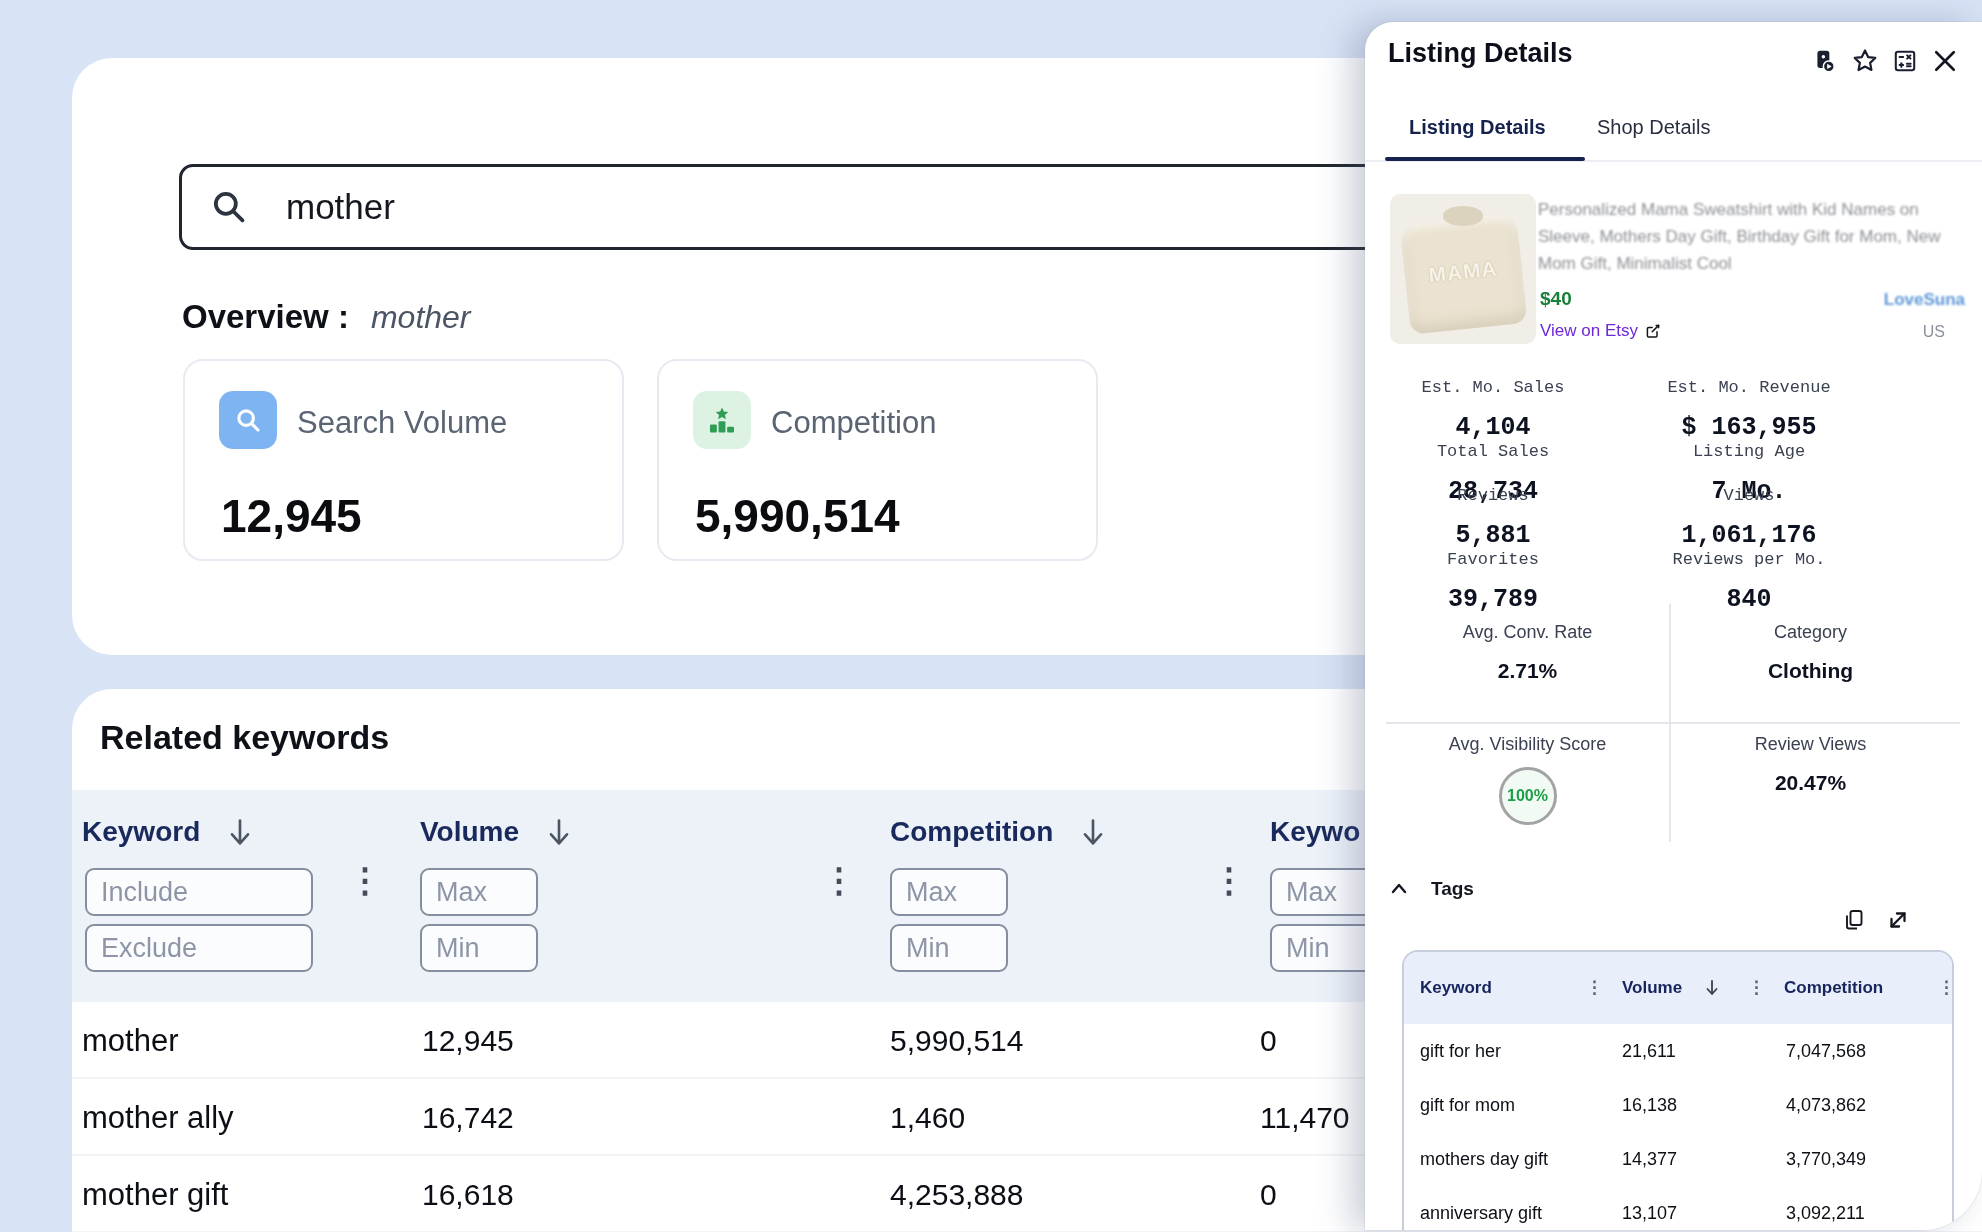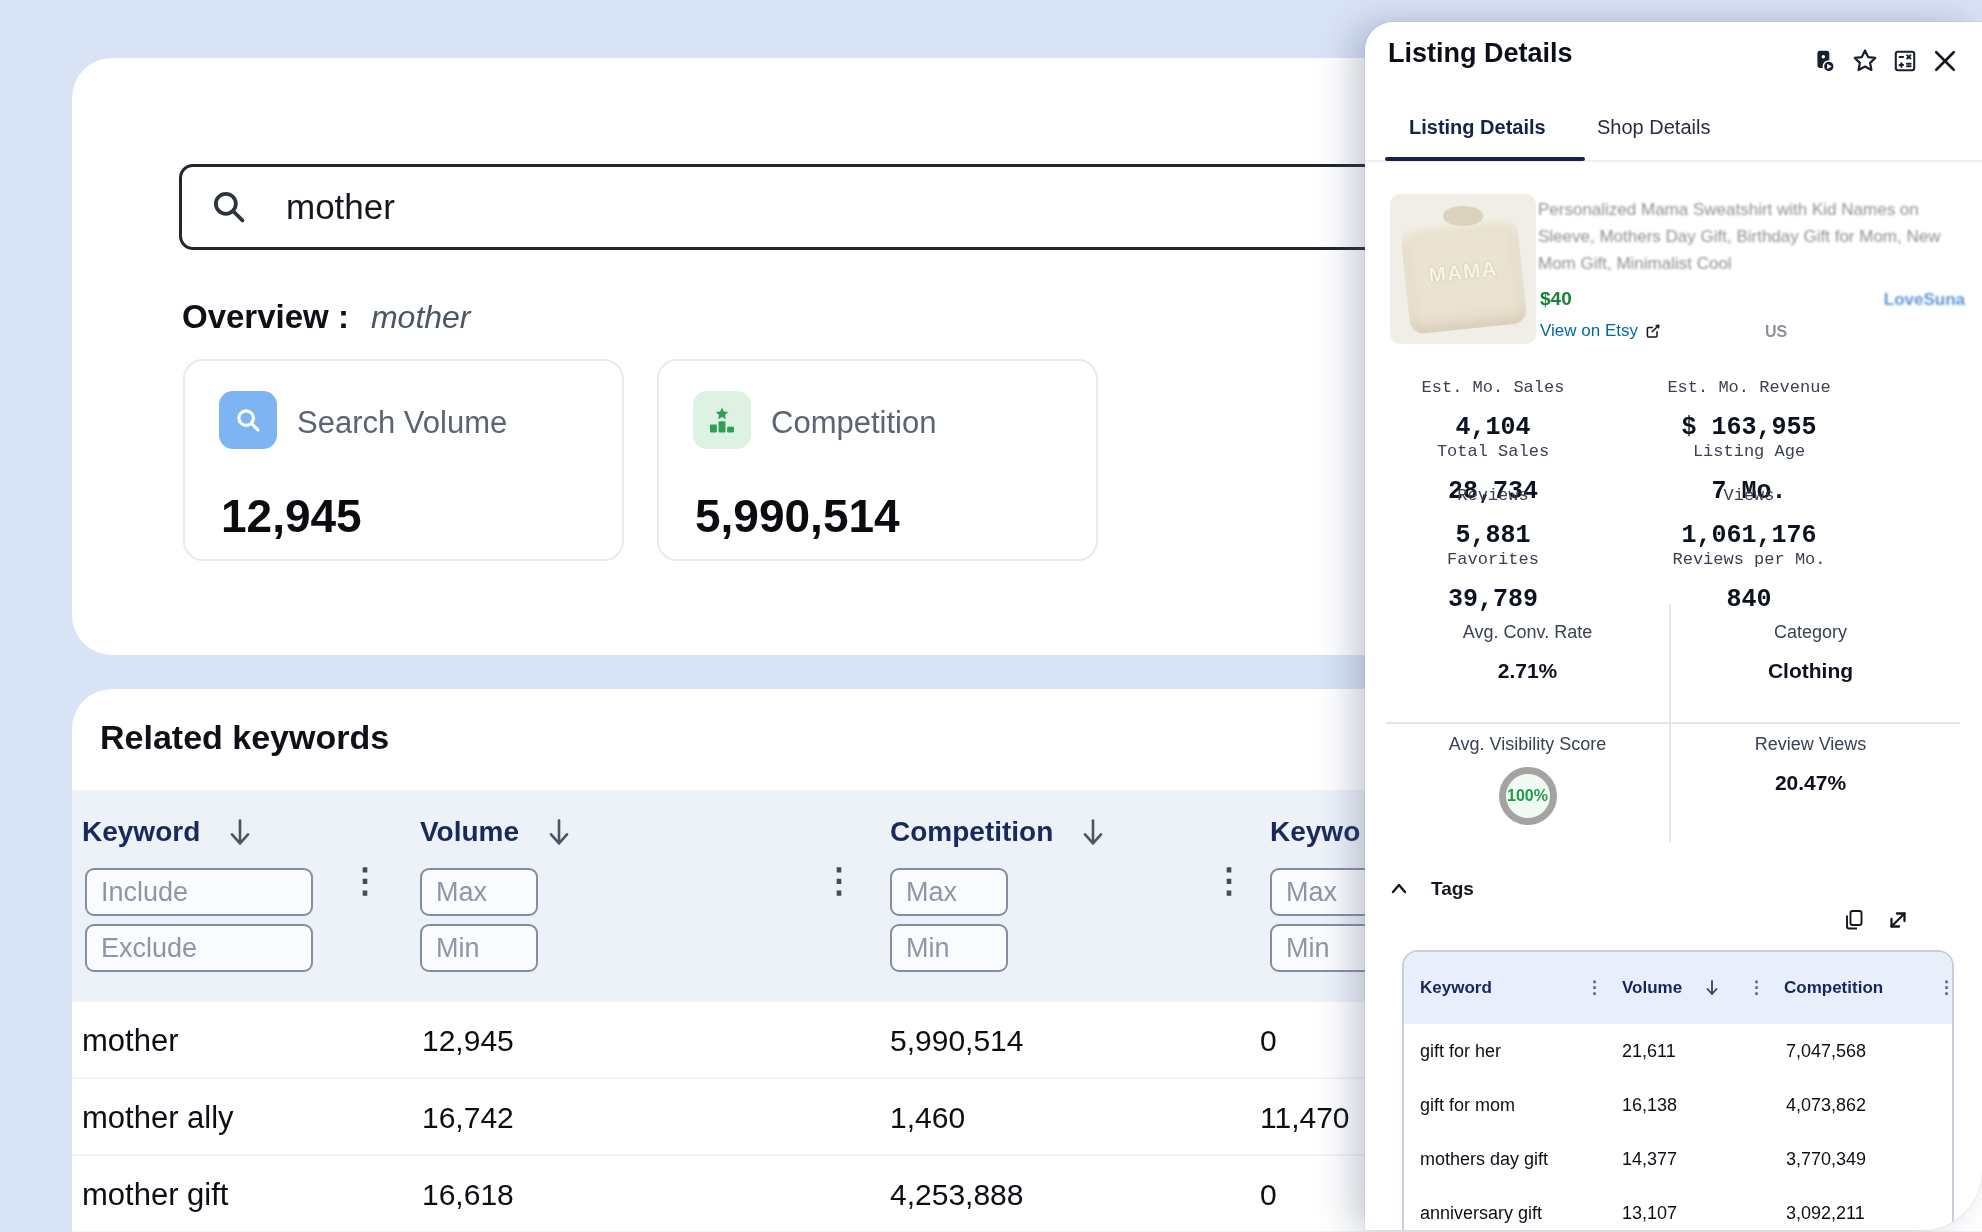--- a/index.html
+++ b/index.html
@@ -64,36 +64,36 @@
            box-shadow:inset 0 -8px 14px rgba(160,148,118,.25), inset 0 6px 8px rgba(255,255,255,.6); }
   .collar { position:absolute; left:36%; top:8%; width:28%; height:13%; border-radius:50%; background:#dcd3bf; }
   .mama { position:absolute; width:100%; top:44%; text-align:center; transform:rotate(-6deg);
           font-size:21px; font-weight:bold; letter-spacing:1px; color:#f7f3e8;
           text-shadow:0 0 2px #c8bda1, 0 0 1px #c8bda1; }
   .prod-title { left:173px; top:174px; width:432px; font-size:17px; line-height:27px; color:#8e9095;
                 filter:blur(1.3px); height:84px; overflow:hidden; }
   .prod-price { left:175px; top:266px; font-size:19px; font-weight:bold; color:#188038; }
   .prod-shop { left:330px; top:268px; width:270px; text-align:right; font-size:17px; font-weight:bold;
                color:#5d97d8; filter:blur(1.2px); }
-  .view-link { left:175px; top:299px; font-size:17px; color:#0369a1; display:flex; align-items:center; gap:7px; cursor:pointer; }
-  .prod-country { left:400px; top:301px; width:180px; font-size:16px; color:#8b919c;font-weight:bold; }
+  .view-link { left:175px; top:299px; font-size:17px; color:#6d28d9; display:flex; align-items:center; gap:7px; cursor:pointer; }
+  .prod-country { left:400px; top:301px; width:180px; text-align:right; font-size:16px; color:#8b919c; }
 
   .stats-row { left:0; width:512px; display:grid; grid-template-columns:repeat(2,1fr); text-align:center;font-family:Liberation Mono, monospace; }
   .stats-row .lbl { font-size:17px; color:#3a4150; }
   .stats-row .val { font-size:25px; font-weight:bold; color:#0d1220; margin-top:16px; }
   .sr1 { top:356px; } .sr2 { top:464px; }
 
   .q-vline { left:304px; top:582px; width:2px; height:238px; background:#e4e6ec; }
   .q-hline { left:21px; top:700px; width:574px; height:2px; background:#e4e6ec; }
   .qcell { width:283px; text-align:center; }
   .qcell .lbl { font-size:18px; color:#3a4150; }
   .qcell .val { font-size:21px; font-weight:bold; color:#0d1220; margin-top:16px; }
   .q1 { left:21px; top:600px; } .q2 { left:304px; top:600px; }
   .q3 { left:21px; top:712px; } .q4 { left:304px; top:712px; }
-  .score-circle { margin:12px auto 0; width:58px; height:58px; border:7px solid #a3a3a3; border-radius:50%;
+  .score-circle { margin:12px auto 0; width:58px; height:58px; border:3px solid #a3a3a3; border-radius:50%;
                   background:#f2faf4; display:flex; align-items:center; justify-content:center;
                   font-size:16px; font-weight:bold; color:#1d9e45; }
 
   .tags-head { left:24px; top:856px; display:flex; align-items:center; gap:22px; font-size:19px;
                font-weight:600; color:#14171f; cursor:pointer; }
   .tags-actions { right:70px; top:884px; display:flex; gap:16px; color:#14171f; }
   .tags-actions .ic { width:28px; height:28px; display:flex; align-items:center; justify-content:center; cursor:pointer; }
 
   .tags-table { left:37px; top:928px; width:552px; height:310px; border:2px solid #c6cddb; border-radius:16px;
                 background:#fff; overflow:hidden; }

